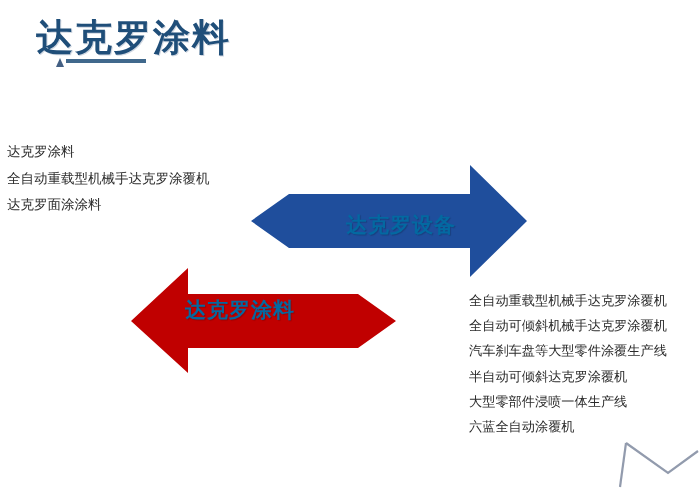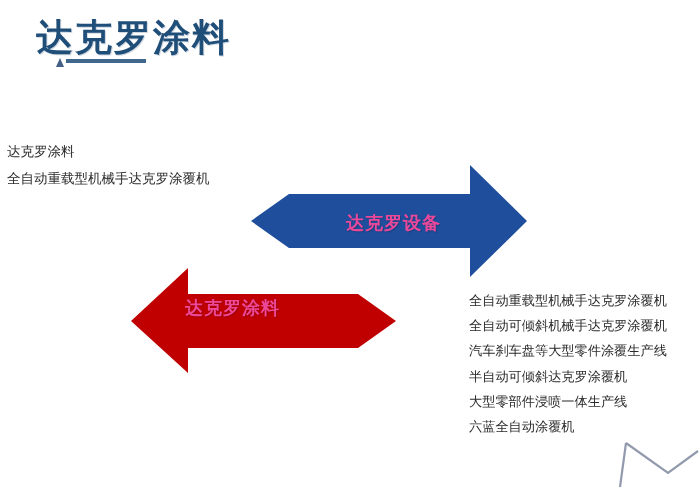--- a/index.html
+++ b/index.html
@@ -68,23 +68,23 @@
   .arrow-svg {
     position: absolute;
     left: 0;
     top: 0;
     width: 700px;
     height: 501px;
     pointer-events: none;
   }
   .arrow-label {
     position: absolute;
-    font-size: 18px;
+    font-size: 21px;
     font-weight: bold;
-    color: #ec4899;
+    color: #0369a1;
     letter-spacing: 1px;
     white-space: nowrap;
     text-shadow: 1px 1px 1px rgba(0,0,0,0.18);
   }
   #blue-arrow-label {
     left: 346px;
     top: 211px;
   }
   #red-arrow-label {
     left: 185px;
@@ -117,20 +117,21 @@
   <svg id="top-deco" viewBox="0 0 120 10" preserveAspectRatio="none">
     <rect x="40" y="1" width="80" height="4" fill="#1F4E79"></rect>
     <polygon points="34,0 38,9 30,9" fill="#23446e"></polygon>
   </svg>
 
   <div id="slide-title">达克罗涂料</div>
 
   <div id="left-list">
     <div class="item">达克罗涂料</div>
     <div class="item">全自动重载型机械手达克罗涂覆机</div>
+    <div class="item">达克罗面涂涂料</div>
   </div>
 
   <svg class="arrow-svg" viewBox="0 0 700 501">
 
     <polygon points="289,194 470,194 470,165 527,221 470,277 470,248 289,248 251,221" fill="#1F4E9C"></polygon>
 
     <polygon points="188,268 188,294 358,294 396,321 358,348 188,348 188,373 131,321" fill="#C00000"></polygon>
   </svg>
 
   <div class="arrow-label" id="blue-arrow-label">达克罗设备</div>

